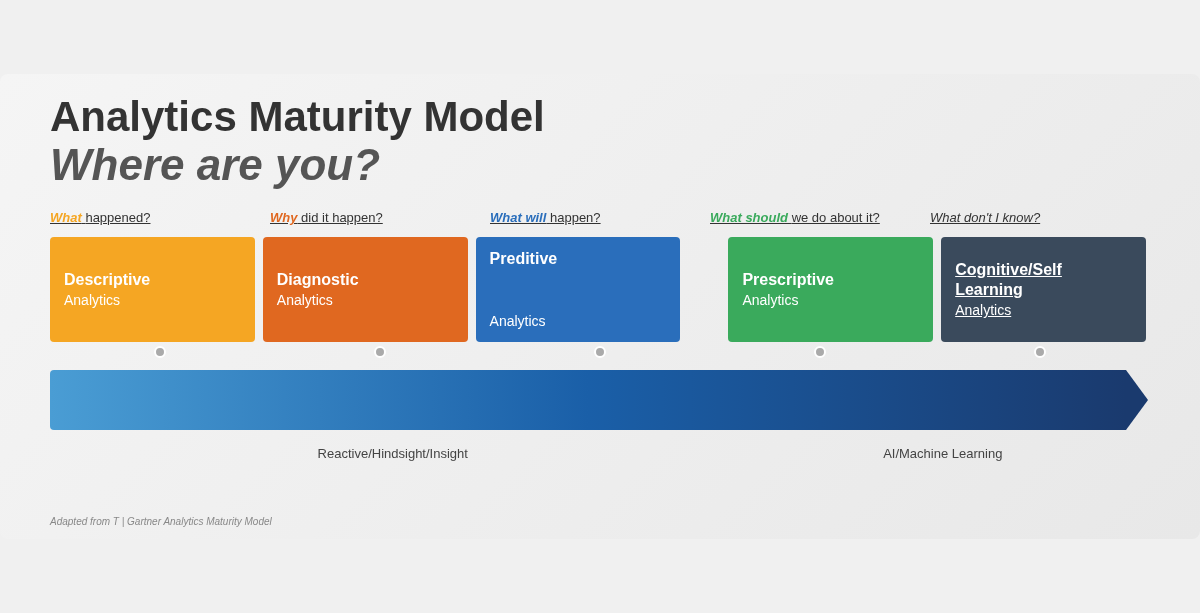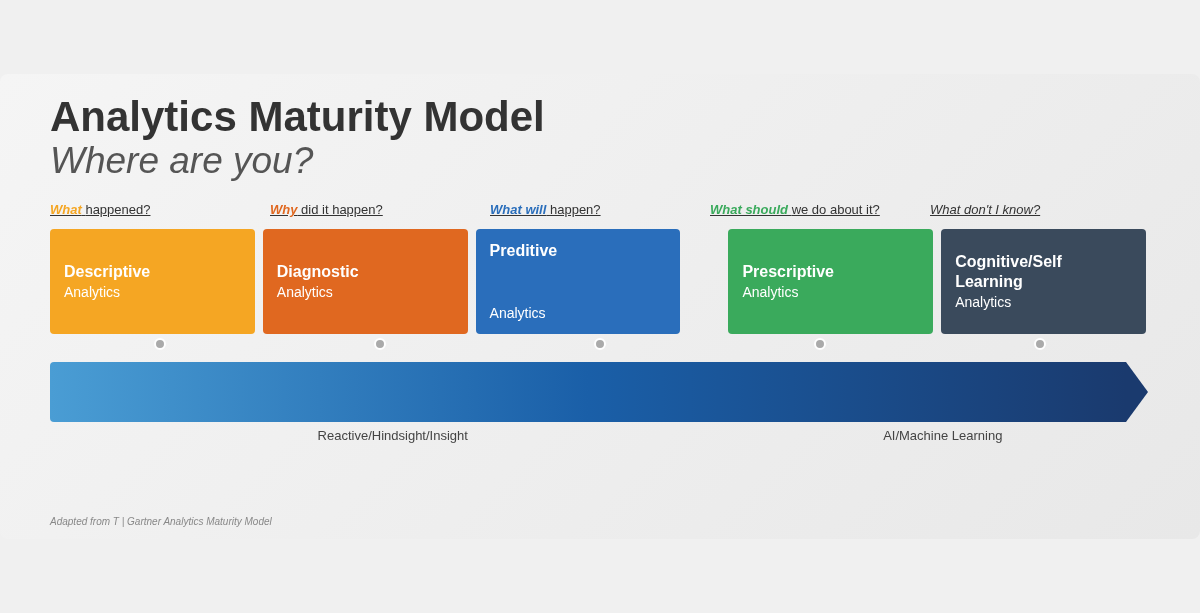--- a/index.html
+++ b/index.html
@@ -25,24 +25,24 @@
     .title-section {
       margin-bottom: 20px;
     }
     .main-title {
       font-size: 42px;
       font-weight: 700;
       color: #333;
       line-height: 1.1;
     }
     .subtitle {
-      font-size: 37px;
+      font-size: 44px;
       font-style: italic;
       color: #555;
-      font-weight: 400;
+      font-weight: 700;
     }
     .content-area {
       flex: 1;
       display: flex;
       flex-direction: column;
     }
     .questions-row {
       display: flex;
       align-items: flex-start;
       margin-bottom: 10px;
@@ -77,21 +77,21 @@
       padding: 12px 14px;
       color: white;
       font-size: 14px;
       line-height: 1.3;
       margin-right: 8px;
       min-height: 65px;
       display: flex;
       flex-direction: column;
       justify-content: center;
     }
-    .analytics-box:last-child { margin-right: 4px; }
+    .analytics-box:last-child { margin-right: 4px; text-decoration: underline; }
     .analytics-box .box-title {
       font-weight: 700;
       font-size: 16px;
     }
     .box-descriptive { background-color: #f5a623; }
     .box-diagnostic { background-color: #e06820; }
     .box-predictive { background-color: #2a6ebb; gap: 42px; }
     .box-prescriptive { background-color: #3aaa5c; margin-left: 40px; }
     .box-cognitive { background-color: #3a4a5c; }
 
@@ -135,21 +135,21 @@
       top: 50%;
       transform: translateY(-50%);
       width: 0;
       height: 0;
       border-top: 30px solid transparent;
       border-bottom: 30px solid transparent;
       border-left: 22px solid #1a3a6e;
     }
     .timeline-labels {
       display: flex;
-      margin-top: 6px;
+      margin-top: 16px;
     }
     .timeline-label {
       flex: 1;
       text-align: center;
       font-size: 13px;
       color: #444;
       padding: 0 4px;
     }
 
     .footer-credit {

